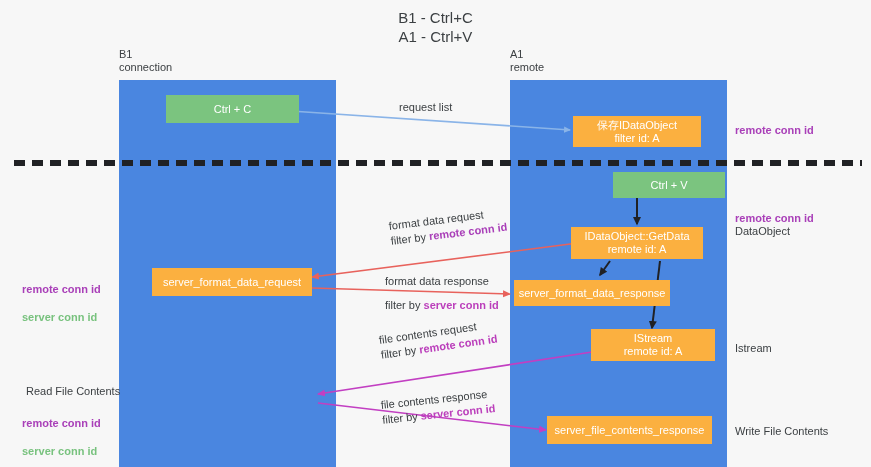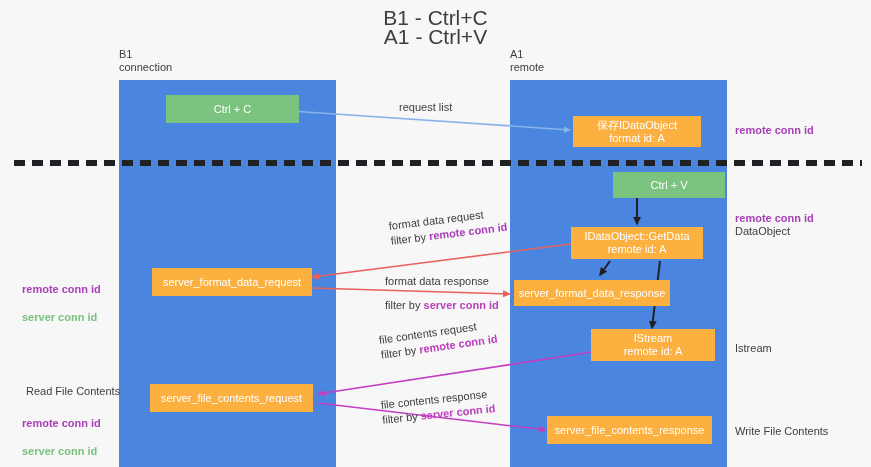--- a/index.html
+++ b/index.html
@@ -18,21 +18,21 @@
   #canvas {
     position: absolute;
     inset: 0;
   }
   .abs { position: absolute; }
 
   
   .title {
     left: 0; right: 0; top: 8px;
     text-align: center;
-    font-size: 21px;
+    font-size: 15px;
     line-height: 19px;
     color: #3c4043;
     white-space: pre-line;
   }
 
   
   .col-head {
     font-size: 11px;
     line-height: 13px;
     text-align: left;
@@ -141,35 +141,34 @@
 A1 - Ctrl+V</div>
 
   <div class="abs col-head" style="left:119px; top:48px; width:217px;">B1
 connection</div>
   <div class="abs col-head" style="left:510px; top:48px; width:217px;">A1
 remote</div>
 
   <div class="abs box green" style="left:166px; top:95px; width:133px; height:28px;">Ctrl + C</div>
 
   <div class="abs box orange" style="left:573px; top:116px; width:128px; height:31px;">保存IDataObject
-format id: A</div>
+filter id: A</div>
 
   <div class="abs box green" style="left:577px; top:172px; width:112px; height:26px;margin-left:36px;">Ctrl + V</div>
 
   <div class="abs box orange" style="left:571px; top:227px; width:132px; height:32px;">IDataObject::GetData
 remote id: A</div>
 
   <div class="abs box orange" style="left:152px; top:268px; width:160px; height:28px;">server_format_data_request</div>
 
   <div class="abs box orange" style="left:514px; top:280px; width:156px; height:26px;">server_format_data_response</div>
 
   <div class="abs box orange" style="left:591px; top:329px; width:124px; height:32px;">IStream
 remote id: A</div>
 
-  <div class="abs box orange" style="left:150px; top:384px; width:163px; height:28px;">server_file_contents_request</div>
 
   <div class="abs box orange" style="left:547px; top:416px; width:165px; height:28px;">server_file_contents_response</div>
 
   <div class="abs edge-label" style="left:399px; top:100px;">request list</div>
 
   <div class="abs" style="left:388px; top:219px; transform:rotate(-7deg); transform-origin:left top;">
     <div class="edge-label">format data request</div>
     <div class="edge-label">
       <span>filter by </span><span class="c-purple">remote conn id</span>
     </div>

